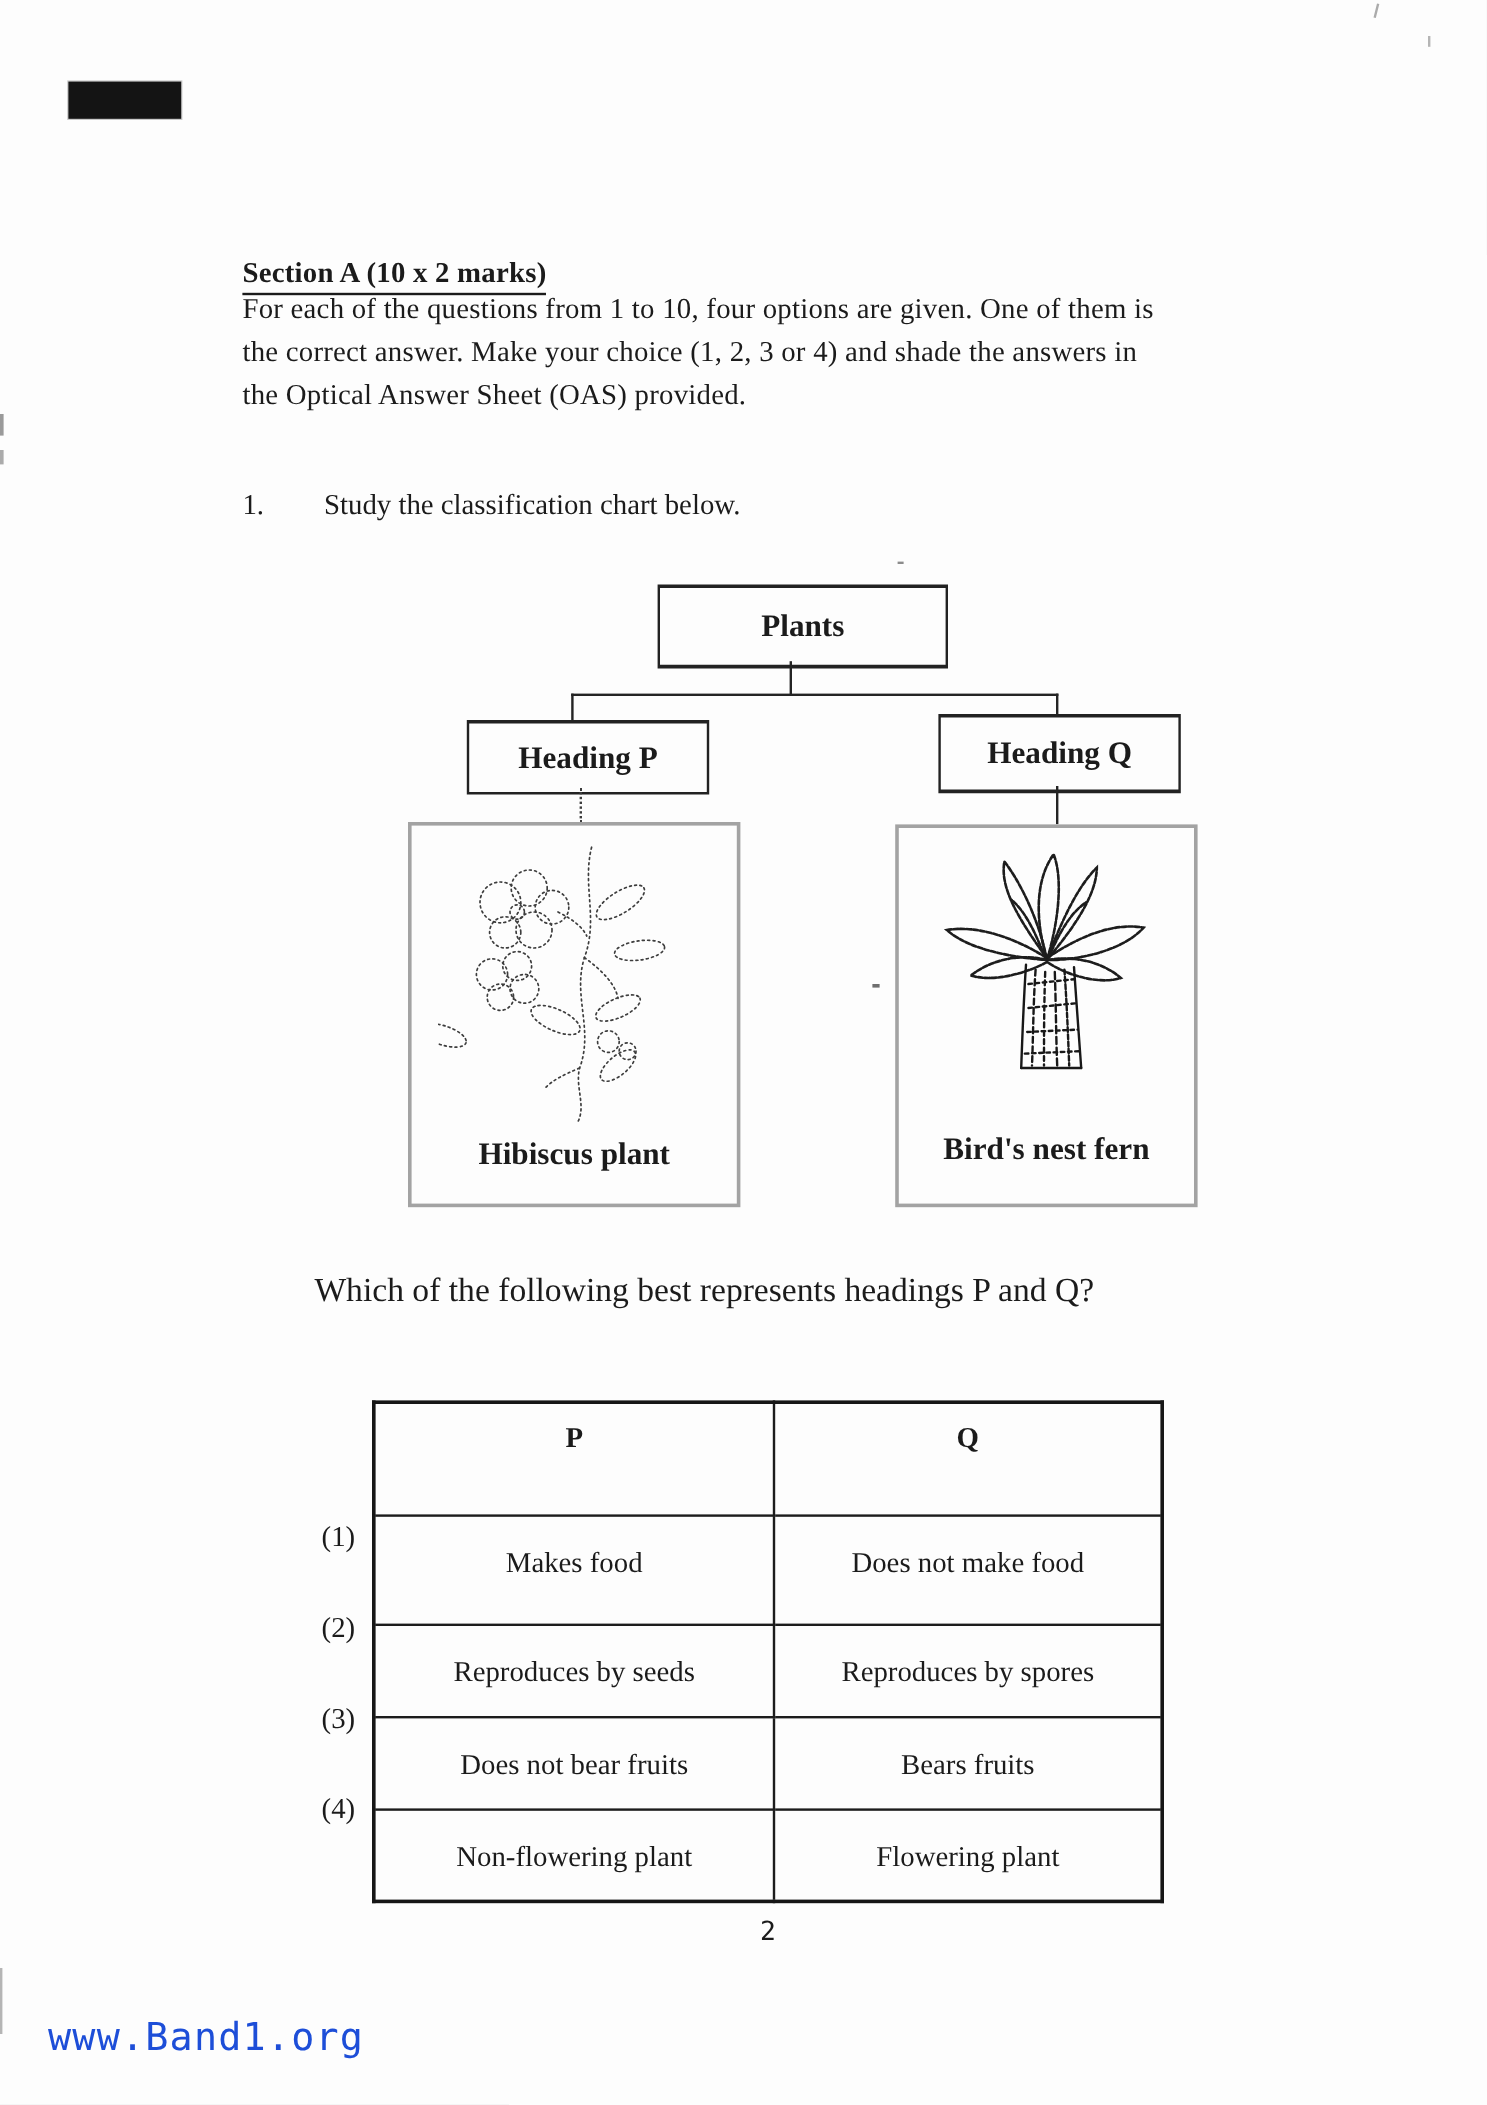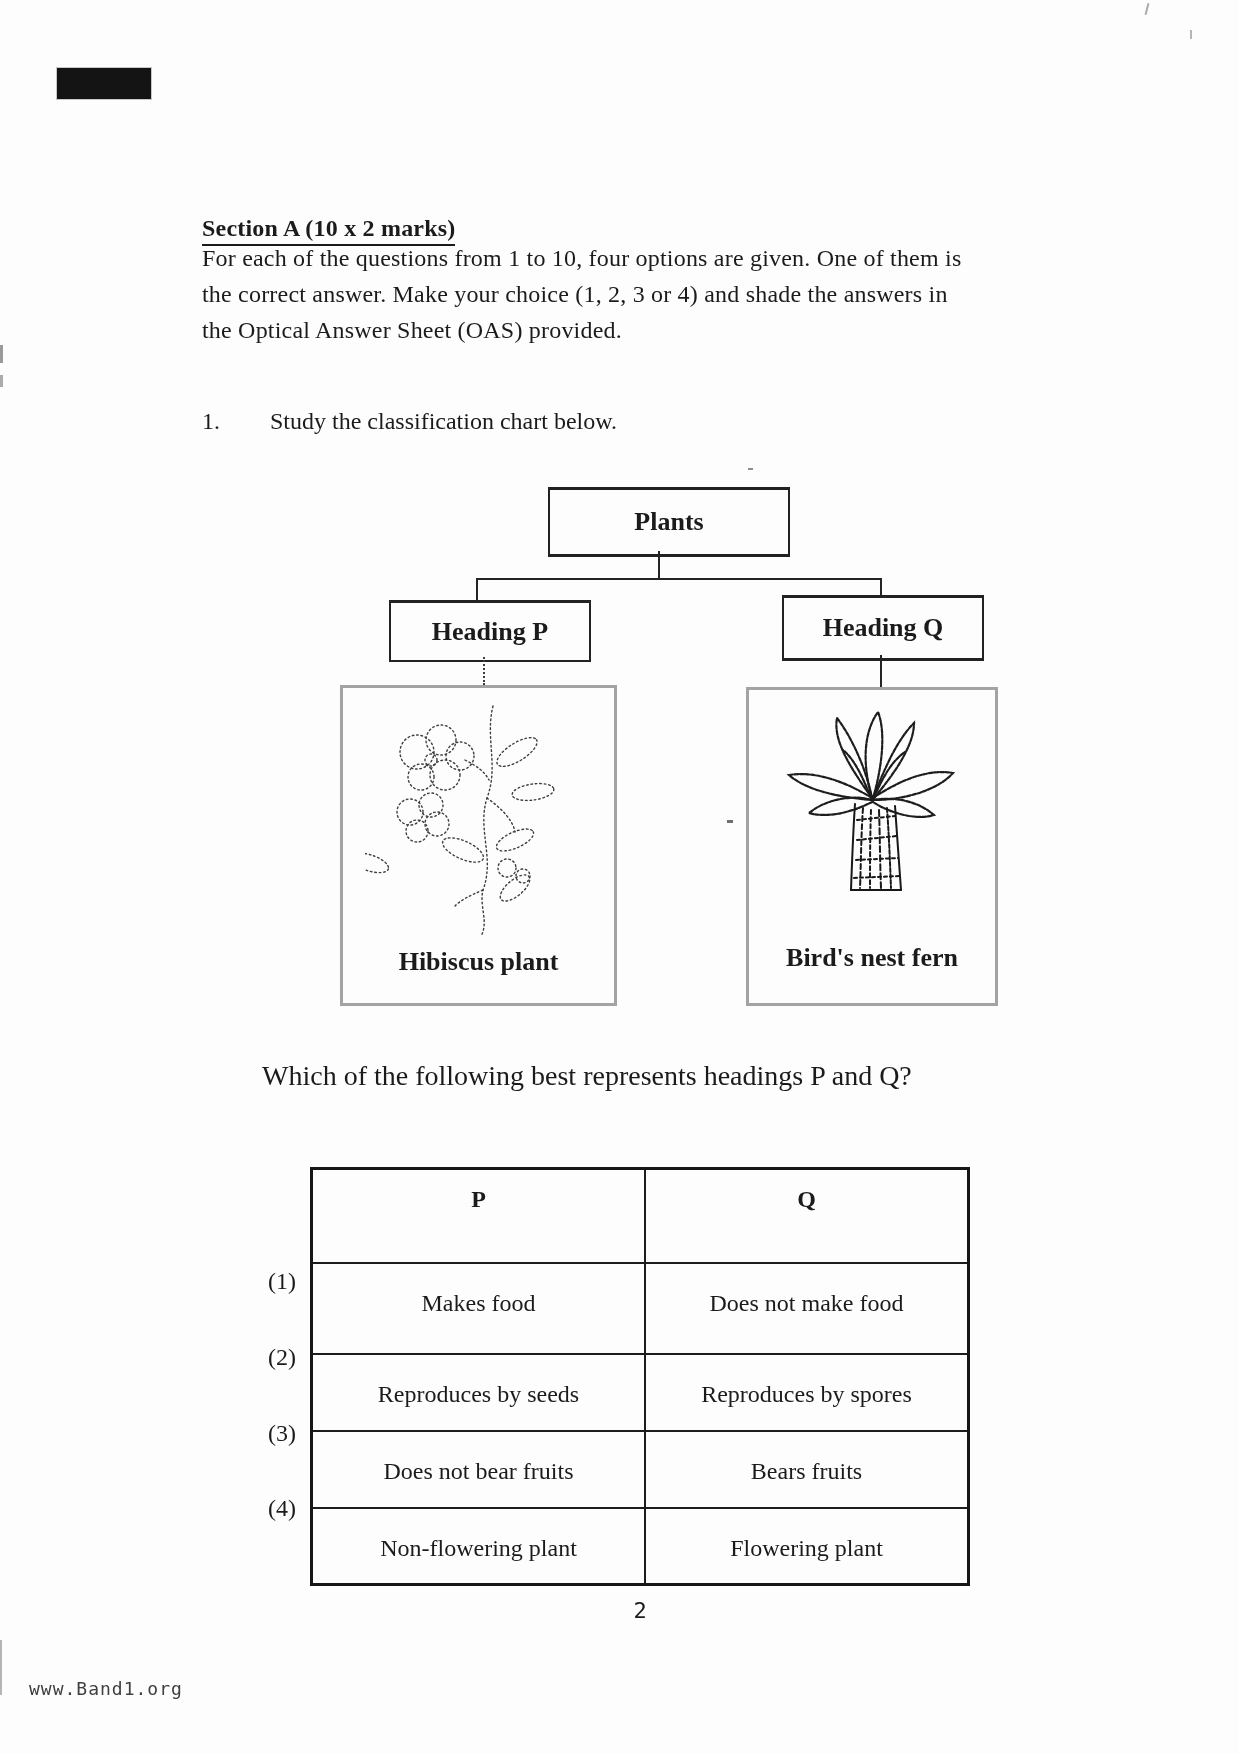--- a/index.html
+++ b/index.html
@@ -68,21 +68,21 @@
     font-size:24px;padding:0;
   }
   .opt-table tr.hdr td{font-weight:bold;padding-top:16px;height:76px;}
   .opt-table tr.r td{padding-top:26px;}
   .opt-table{border:3px solid #161616;}
   .col-p{width:331px;}
   .col-q{width:321px;}
   .row-label{position:absolute;left:268px;font-size:24px;}
   
   .page-number{position:absolute;left:600px;top:1598px;width:80px;text-align:center;font-size:22px;font-family:"DejaVu Sans Mono", monospace;}
-  .watermark{position:absolute;left:29px;top:1678px;font-size:18px;font-family:"DejaVu Sans Mono", monospace;color:#404040;letter-spacing:1px;}
+  .watermark{position:absolute;left:40px;top:1678px;font-size:32px;font-family:"DejaVu Sans Mono", monospace;color:#1d4ed8;letter-spacing:1px;}
 </style>
 </head>
 <body>
 
 <div class="page">
 
   <div class="redaction"></div>
   <div class="artifact" style="left:0;top:345px;width:3px;height:18px;"></div>
   <div class="artifact" style="left:0;top:375px;width:3px;height:12px;background:#ababab;"></div>
   <div class="artifact" style="left:0;top:1640px;width:2px;height:55px;background:#b5b5b5;"></div>

